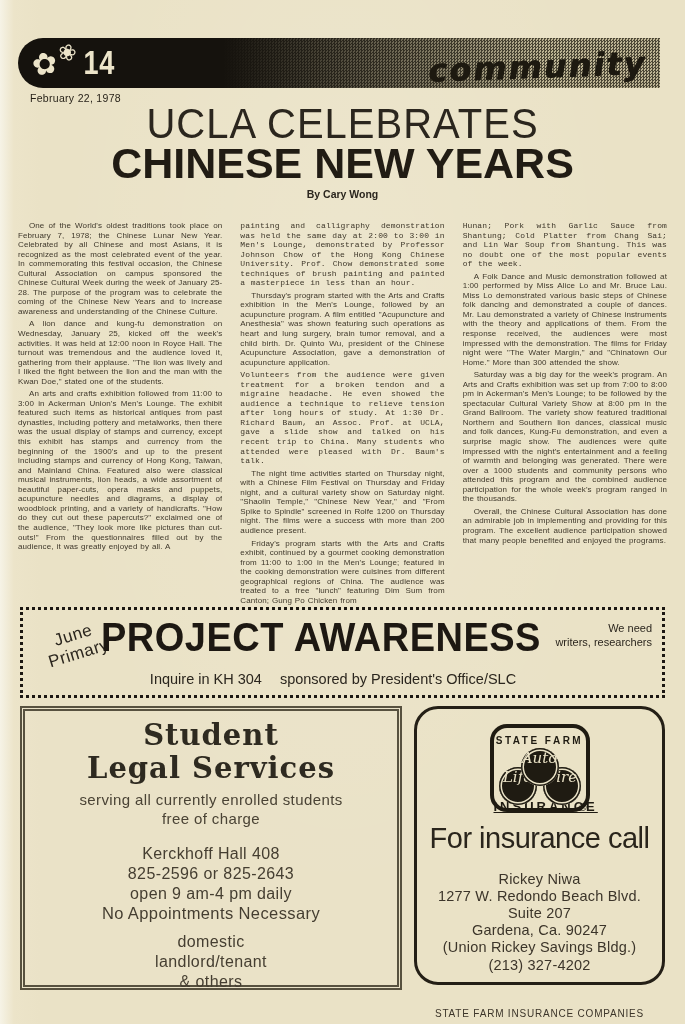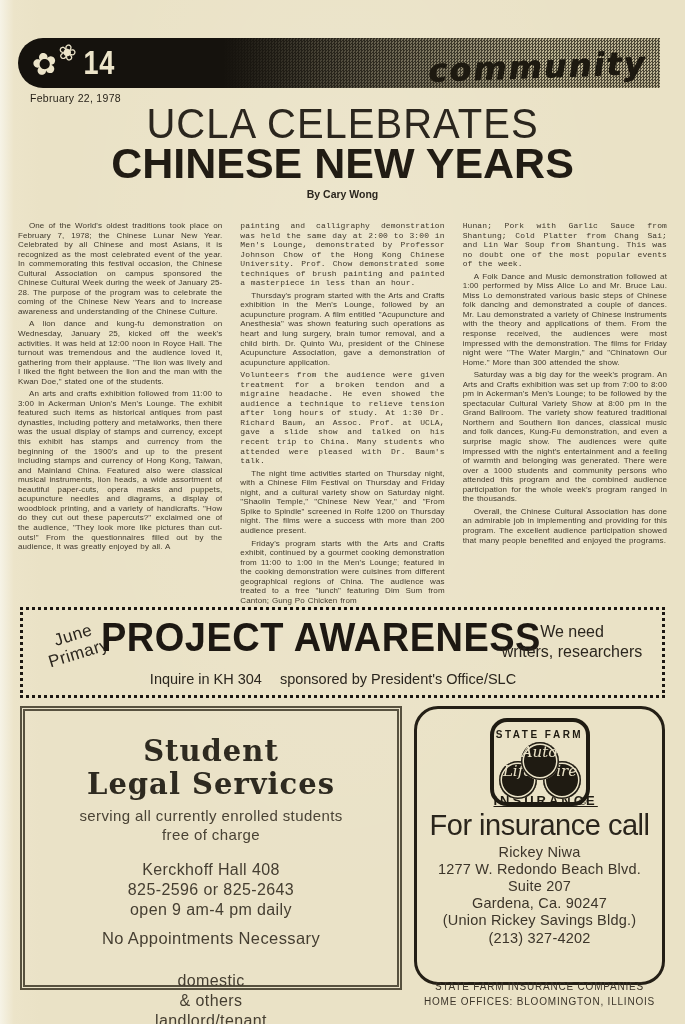--- a/index.html
+++ b/index.html
@@ -77,69 +77,69 @@
     position:absolute; left:22px; top:16px; transform:rotate(-17deg);
     font-size:17px; color:#2b261e; text-align:center; line-height:1.1;
     letter-spacing:0.5px;
   }
   .pa-title {
     position:absolute; left:78px; top:6px; width:440px; text-align:center;
     font-size:38px; font-weight:bold; color:#1d1812; letter-spacing:0.5px;
     transform:scaleY(1.06); white-space:nowrap;
   }
   .pa-need {
-    position:absolute; right:10px; top:12px; width:160px; text-align:center;
-    font-size:16px; color:#2b261e; line-height:1.25;
+    position:absolute; right:10px; top:12px; width:160px; text-align:right;
+    font-size:11px; color:#2b261e; line-height:1.25;
   }
   .pa-sub {
     position:absolute; left:90px; bottom:8px; width:440px; text-align:center;
     font-size:14.5px; color:#2b261e;
   }
   .pa-sub .gap { display:inline-block; width:18px; }
 
   
   .ads-row { position:absolute; top:706px; left:20px; width:645px; display:flex; gap:12px; }
 
   .legal-ad {
     width:382px; height:284px; border:5px double #57513f;
-    text-align:center; padding-top:24px; background:rgba(255,255,255,0.03);
+    text-align:center; padding-top:8px; background:rgba(255,255,255,0.03);
   }
   .legal-title {
     font-family:"DejaVu Serif", serif; font-weight:bold; color:#2e2a20;
     font-size:29px; line-height:1.15; letter-spacing:1px;
   }
   .legal-tagline { margin-top:4px; font-size:15px; color:#4a4335; line-height:1.3; letter-spacing:0.4px; }
   .legal-contact { margin-top:15px; font-size:16px; color:#453e31; line-height:1.25; letter-spacing:0.4px; }
-  .legal-appts  { margin-top:9px; font-size:16.5px; color:#453e31; letter-spacing:0.4px; }
-  .legal-services-list { margin-top:23px; font-size:16px; color:#453e31; line-height:1.25; letter-spacing:0.4px; }
+  .legal-appts  { font-size:16.5px; color:#453e31; letter-spacing:0.4px; }
+  .legal-services-list { margin-top:9px; font-size:16px; color:#453e31; line-height:1.25; letter-spacing:0.4px; }
   .legal-services-list div { display:block; }
 
   .sf-ad {
     width:251px; height:279px; border:3px solid #241f16; border-radius:24px;
-    text-align:center; padding-top:9px; position:relative;
+    text-align:center; padding-top:15px; position:relative;
   }
   .sf-logo {
     position:relative; display:inline-block; width:100px; height:88px;
     border:4px solid #1f1b12; border-radius:17px; padding-top:7px;
   }
   .sf-logo-top { font-size:10px; font-weight:bold; letter-spacing:2.5px; color:#1f1b12; }
   .sf-ovals { position:relative; width:82px; height:42px; margin:2px auto 0; }
   .sf-oval {
     position:absolute; width:38px; height:38px; border-radius:50%;
     background:#1f1b12; color:#eae2c6; font-family:"DejaVu Serif", serif;
     font-style:italic; font-weight:normal; font-size:15px; line-height:21px;
     box-shadow: inset 0 0 0 1.5px #1f1b12, inset 0 0 0 3px #eae2c6;
   }
   .sf-oval.auto { left:22px; top:0; z-index:3; }
   .sf-oval.life { left:0; top:19px; z-index:2; }
   .sf-oval.fire { right:0; top:19px; z-index:2;text-align:center; }
   .sf-logo-bottom { margin-top:9px; font-size:13px; font-weight:bold; letter-spacing:3px; color:#1f1b12;text-decoration:underline; }
   .sf-reg { position:absolute; right:-1px; bottom:-5px; font-size:10px; color:#1f1b12; }
-  .sf-headline { font-size:29px; color:#2a251c; letter-spacing:-0.5px; white-space:nowrap; }
-  .sf-address { margin-top:2px; font-size:14.5px; color:#3c352a; line-height:1.18; letter-spacing:0.2px; }
+  .sf-headline { margin-top:7px; font-size:29px; color:#2a251c; letter-spacing:-0.5px; white-space:nowrap; }
+  .sf-address { margin-top:16px; font-size:14.5px; color:#3c352a; line-height:1.18; letter-spacing:0.2px; }
   .sf-footer { margin-top:32px; font-size:10px; color:#3c352a; letter-spacing:0.8px; line-height:1.5; }
 </style>
 </head>
 <body>
 
 <div class="page">
 
   <div class="masthead-bar">
     <span class="flower f1">✿</span>
     <span class="flower f2">❀</span>
@@ -200,22 +200,22 @@
         <div>free of charge</div>
       </div>
       <div class="legal-contact">
         <div>Kerckhoff Hall 408</div>
         <div>825-2596 or 825-2643</div>
         <div>open 9 am-4 pm daily</div>
       </div>
       <div class="legal-appts">No Appointments Necessary</div>
       <div class="legal-services-list">
         <div>domestic</div>
+        <div>landlord/tenant</div>
         <div>&amp; others</div>
-        <div>landlord/tenant</div>
       </div>
     </div>
 
     <div class="sf-ad">
       <div class="sf-logo">
         <div class="sf-logo-top">STATE FARM</div>
         <div class="sf-ovals">
           <div class="sf-oval auto">Auto</div>
           <div class="sf-oval life">Life</div>
           <div class="sf-oval fire">Fire</div>

